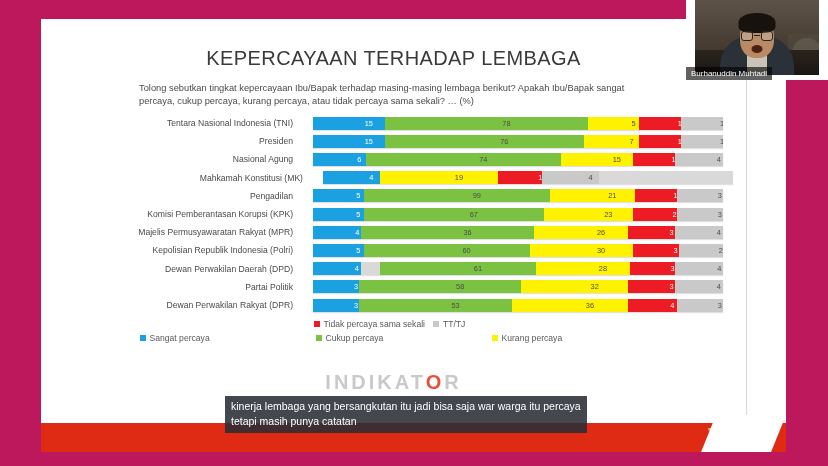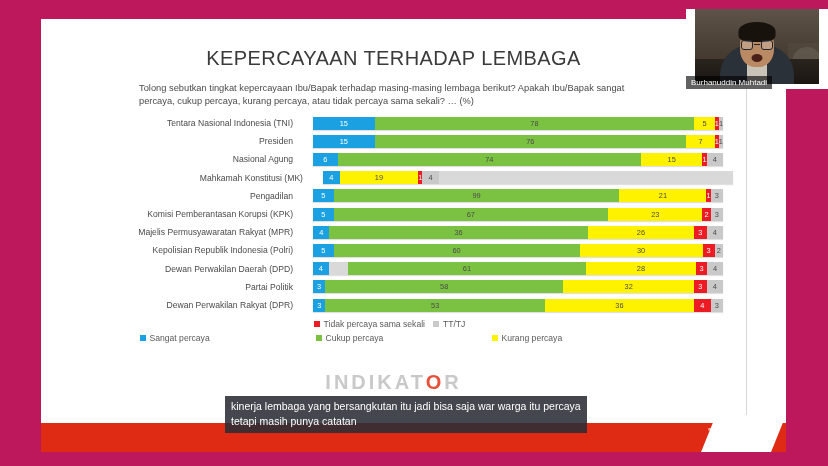--- a/index.html
+++ b/index.html
@@ -37,21 +37,21 @@
     line-height:18px;text-align:right;font-size:8.6px;color:#4a4a4a;
     white-space:nowrap;padding-right:8px;box-sizing:border-box;
   }
   .bar{
     position:absolute;left:272px;top:2.5px;height:13px;width:410px;
     background:#d9d9d9;display:flex;
     box-shadow:0 1px 1px rgba(0,0,0,.12);
   }
   .seg{
     height:13px;display:flex;align-items:center;justify-content:center;
-    font-size:7.4px;line-height:13px;overflow:hidden;position:relative;
+    font-size:7.4px;line-height:13px;overflow:hidden;position:relative;padding-left:40px;
   }
   .seg.s0{background:#1BA1E2;color:#ffffff;}
   .seg.s1{background:#7CC242;color:#4b4b4b;}
   .seg.s2{background:#FFF200;color:#4b4b4b;}
   .seg.s3{background:#ED1C24;color:#ffffff;}
   .seg.s4{background:#C9C9C9;color:#4b4b4b;}
 
   
   #legend{
     position:absolute;left:0;top:300px;width:705px;
@@ -96,21 +96,21 @@
   #caption{
     position:absolute;left:225px;top:396px;
     background:rgba(42,46,53,.88);color:#ffffff;
     font-size:10.5px;line-height:15px;padding:3px 6px 4px 6px;
     max-width:375px;
   }
   #caption div{white-space:nowrap;}
 
   
   #videotile{
-    position:absolute;right:0;top:9px;width:142px;height:80px;
+    position:absolute;right:0;top:0;width:142px;height:80px;
     background:#20262e;overflow:hidden;
   }
   .vt-bg{position:absolute;inset:0;background:linear-gradient(160deg,#4a423a 0%,#2c2722 45%,#1b1814 100%);}
   .vt-wall{position:absolute;left:0;top:0;width:100%;height:62%;background:linear-gradient(180deg,#5d5349,#43392f);}
   .vt-desk{position:absolute;left:0;bottom:0;width:100%;height:38%;background:linear-gradient(180deg,#2a241e,#17130f);}
   .vt-shelf{position:absolute;right:6px;top:38px;width:30px;height:30px;border-radius:50%;background:#6b6257;opacity:.6;}
   .vt-shelf2{position:absolute;right:2px;top:34px;width:38px;height:42px;background:#554b40;opacity:.5;}
   .vt-body{
     position:absolute;left:50%;bottom:0;transform:translateX(-50%);
     width:74px;height:44px;border-radius:30px 30px 0 0;background:#2b3139;

